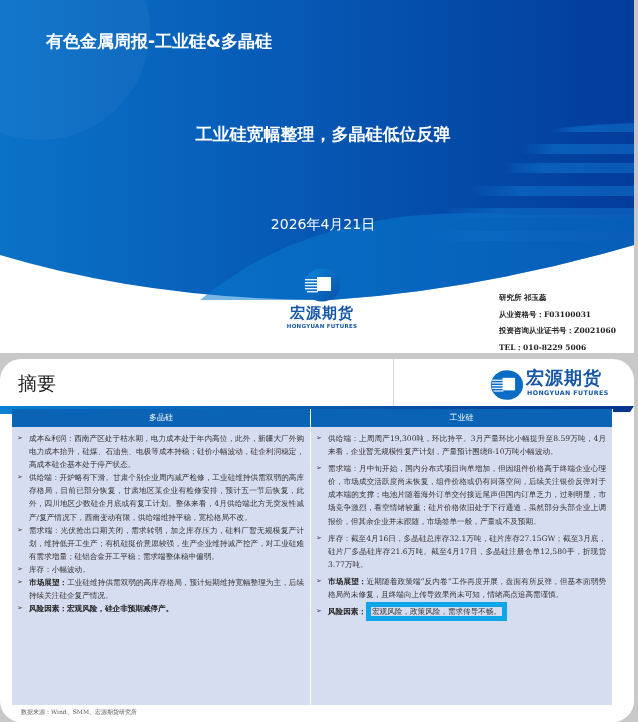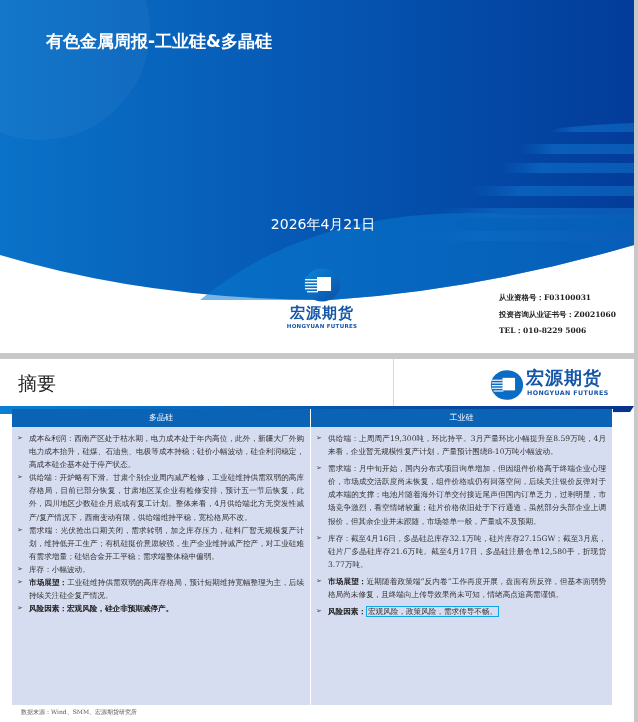--- a/index.html
+++ b/index.html
@@ -44,21 +44,21 @@
   .analyst {
     position: absolute; left: 499px; top: 290px;
     font-family: "DejaVu Serif", "Liberation Serif", serif;
     font-size: 7.5px; font-weight: bold; color: #222;
     line-height: 16.5px;
   }
 
   
   .summary {
     position: absolute; left: 0; top: 359px; width: 634px; height: 363px;
-    background: #ffffff; overflow: hidden;
+    background: #ffffff; overflow: hidden; border-radius: 21px;
   }
   .summary-title {
     position: absolute; left: 18px; top: 12px;
     font-family: "DejaVu Serif", "Liberation Serif", serif;
     font-size: 19px; color: #222;
   }
   .header-divider {
     position: absolute; left: 393px; top: 0; width: 1px; height: 47px; background: #d8d8d8;
   }
   .summary-logo { position: absolute; left: 490px; top: 8px; width: 140px; height: 38px; }
@@ -86,21 +86,21 @@
   .td {
     background: #d7ddf0; border-right: 1px solid #ffffff;
     padding: 5px 6px 0 5px; font-size: 7.6px; line-height: 13.1px; color: #333;
   }
   .bullet { display: flex; margin-bottom: 0px; }
   .bullet.gap { margin-bottom: 4px; }
   .bullet .arrow { width: 12px; flex: none; font-size: 7px; color: #444; }
   .bullet .txt { flex: 1; text-align: justify; }
   .bold-label { font-weight: bold; color: #222; }
   .bold-text { font-weight: bold; color: #222; }
-  .boxed { border: 1px solid #0ea5e9; padding: 0 1px; }
+  .boxed { border: 5px solid #0ea5e9; padding: 0 1px; }
   .source {
     position: absolute; left: 21px; top: 349px; font-size: 6px; color: #555;
   }
 </style>
 </head>
 <body>
 
 <div class="cover">
   <svg class="cover-bg" viewBox="0 0 634 353" preserveAspectRatio="none">
     <defs>
@@ -122,20 +122,21 @@
       <path d="M560 128 Q600 124 634 123 L634 132 L548 132 Z"></path>
       <rect x="520" y="144" width="114" height="10"></rect>
       <rect x="500" y="163" width="134" height="10"></rect>
       <rect x="470" y="186" width="164" height="10"></rect>
       <rect x="440" y="208" width="194" height="10"></rect>
       <rect x="420" y="231" width="214" height="10"></rect>
     </g>
   </svg>
 
   <div class="cover-series">有色金属周报-工业硅&amp;多晶硅</div>
+  <div class="cover-title">工业硅宽幅整理，多晶硅低位反弹</div>
   <div class="cover-date">2026年4月21日</div>
 
   <div class="cover-logo">
     <svg class="emblem" width="38" height="34" viewBox="0 0 38 34">
       <defs>
         <linearGradient id="embG" x1="0" y1="0" x2="1" y2="1">
           <stop offset="0" stop-color="#0a86d8"></stop>
           <stop offset="1" stop-color="#0a50a8"></stop>
         </linearGradient>
       </defs>
@@ -147,20 +148,21 @@
         <rect x="2" y="17" width="13" height="1.4"></rect>
         <rect x="2" y="20" width="13" height="1.4"></rect>
         <rect x="4" y="23" width="11" height="1.4"></rect>
       </g>
     </svg>
     <span class="cover-logo-cn">宏源期货</span>
     <span class="cover-logo-en">HONGYUAN FUTURES</span>
   </div>
 
   <div class="analyst">
+    <div>研究所 祁玉蕊</div>
     <div>从业资格号：F03100031</div>
     <div>投资咨询从业证书号：Z0021060</div>
     <div>TEL：010-8229 5006</div>
   </div>
 </div>
 
 <div class="summary">
   <div class="summary-title">摘要</div>
   <div class="header-divider"></div>
 

